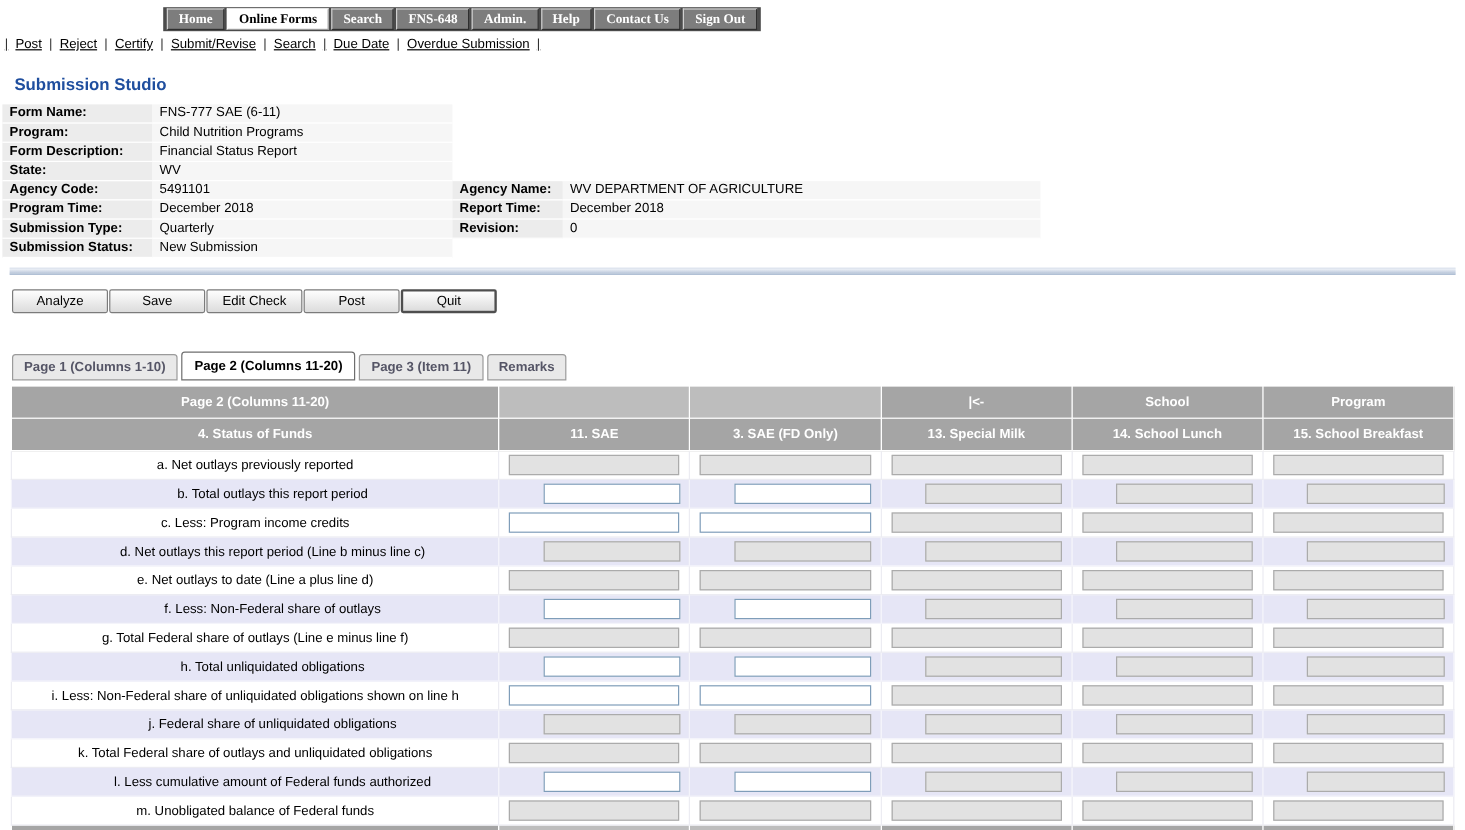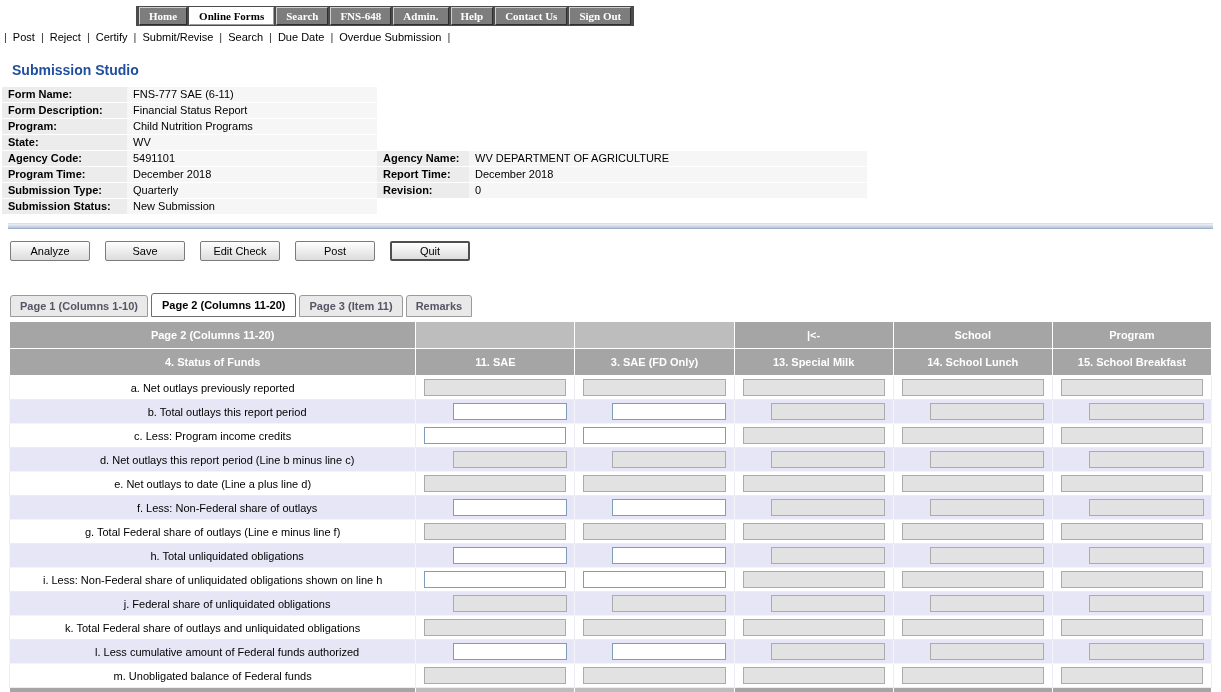--- a/index.html
+++ b/index.html
@@ -7,35 +7,35 @@
   --ro-bg:#e2e2e2; --ro-border:#ababab; --ed-border:#7f9db9; --nav-bg:#4b4b4b; --nav-btn:#7d7d7d;
 }
 *{box-sizing:border-box;}
 html,body{margin:0;padding:0;}
 body{background:#fff;font-family:"Liberation Sans",sans-serif;font-size:11px;color:#000;width:1221px;}
 .topnav-wrap{padding:6px 0 0 136px;}
 .topnav{display:inline-block;background:var(--nav-bg);padding:1px 2px;font-family:Liberation Serif, serif;}
 .navbtn{font-family:inherit;font-size:11px;font-weight:bold;color:#fff;background:var(--nav-btn);
   border:1px solid;border-color:#cfcfcf #2e2e2e #2e2e2e #cfcfcf;padding:2px 9px;margin:0 1px;cursor:pointer;line-height:12px;}
 .navbtn.active{background:#fff;color:#000;border-color:#fff #9a9a9a #9a9a9a #fff;}
-.subnav{padding:5px 4px 4px 4px;}
+.subnav{padding:5px 4px 4px 4px;text-decoration:underline;}
 .actlink{color:#000;text-decoration:none;margin:0 6px;cursor:pointer;}
 .sep{color:#333;}
 .page-title{color:var(--title-blue);font-weight:bold;font-size:14px;margin:15px 0 9px 12px;}
 .info{border-collapse:collapse;margin-left:2px;width:865px;}
 .info td{padding:1px 6px;border-bottom:1px solid #fff;vertical-align:top;line-height:13px;}
 .info td.lbl{font-weight:bold;background:#ececec;width:125px;white-space:nowrap;}
 .info td.val{background:#f6f6f6;width:250px;}
 .info td.lbl2{width:92px;}
 .info td.val2{width:auto;}
 .info td.filler{background:transparent;border-bottom:none;}
 .divider{height:6px;margin:8px 8px 0;background:linear-gradient(to bottom,#eef2f8,#b7c4d8);
   border-top:1px solid #d7dfeb;border-bottom:1px solid #9fb1cb;}
 .toolbar{margin:12px 0 0 10px;}
-.toolbtn{font-family:inherit;font-size:11px;width:80px;padding:3px 0;margin-right:15px;
+.toolbtn{font-family:inherit;font-size:11px;width:80px;padding:3px 0;margin-right:1px;
   background:linear-gradient(to bottom,#fefefe,#dcdcdc);border:1px solid #7b7b7b;border-radius:2px;cursor:pointer;}
 .toolbtn.default{border:2px solid #4e4e4e;padding:2px 0;}
 .tabs{display:flex;margin:32px 0 0 10px;align-items:flex-end;}
 .tab{font-weight:bold;font-size:11px;color:#556;background:#e9e9e9;border:1px solid #9b9b9b;
   padding:4px 9px;margin-right:3px;border-radius:3px 3px 0 0;cursor:pointer;}
 .tab.active{background:#fff;color:#000;border-color:#6e6e6e;padding:5px 10px;}
 .grid{border-collapse:collapse;width:1203px;margin:4px 9px 0;table-layout:fixed;}
 .grid th.hdr{background:var(--hdr);color:#fff;font-size:11px;font-weight:bold;text-align:center;
   border:1px solid #fff;padding:7px 4px;}
 .grid th.blank{background:var(--hdr-light);}
@@ -59,27 +59,27 @@
 <div class="page-title">Submission Studio</div>
 
 <table class="info">
   <tbody id="infobody">
       <tr>
         <td class="lbl">Form Name:</td>
         <td class="val">FNS-777 SAE (6-11)</td>
         <td class="filler" colspan="2"></td>
       </tr>
       <tr>
+        <td class="lbl">Program:</td>
+        <td class="val">Child Nutrition Programs</td>
+        <td class="filler" colspan="2"></td>
+      </tr>
+      <tr>
         <td class="lbl">Form Description:</td>
         <td class="val">Financial Status Report</td>
-        <td class="filler" colspan="2"></td>
-      </tr>
-      <tr>
-        <td class="lbl">Program:</td>
-        <td class="val">Child Nutrition Programs</td>
         <td class="filler" colspan="2"></td>
       </tr>
       <tr>
         <td class="lbl">State:</td>
         <td class="val">WV</td>
         <td class="filler" colspan="2"></td>
       </tr>
       <tr>
         <td class="lbl">Agency Code:</td>
         <td class="val">5491101</td>

